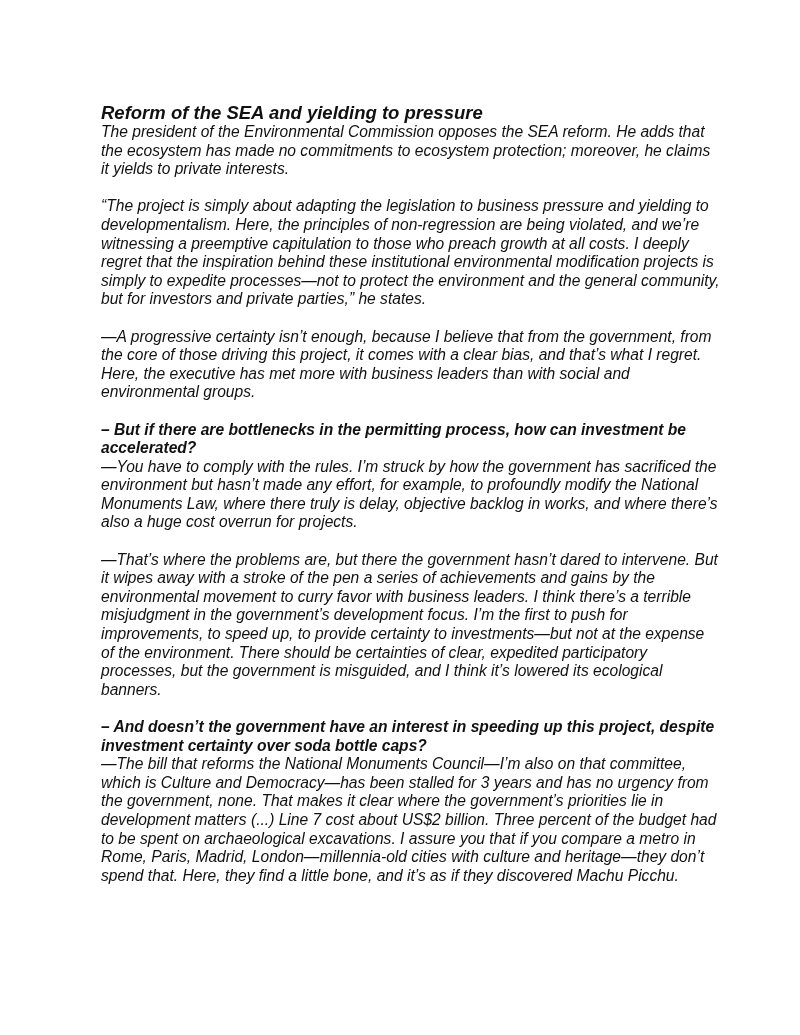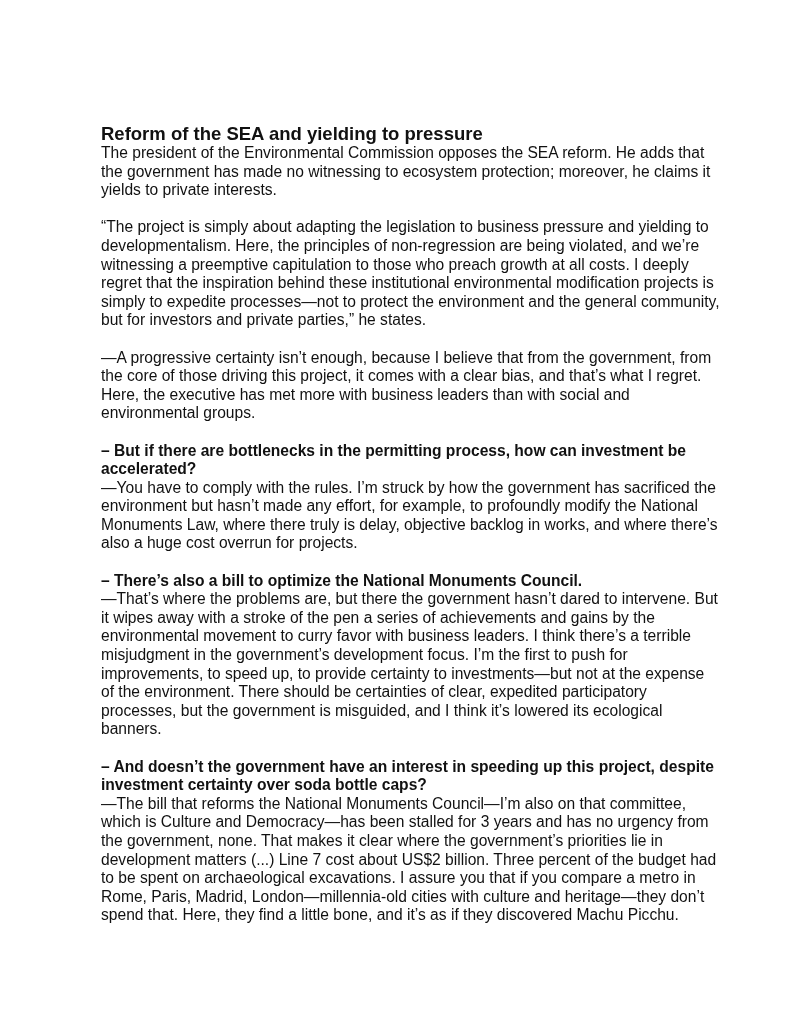--- a/index.html
+++ b/index.html
@@ -1,42 +1,41 @@
 <!DOCTYPE html>
 <html><head>
 <meta charset="utf-8">
 <style>
   html, body { margin: 0; padding: 0; background: #ffffff; }
   body { width: 800px; height: 1035px; overflow: hidden; position: relative; }
   .page {
-    position: absolute; left: 101px; top: 123px; width: 620px;
+    position: absolute; left: 101px; top: 102px; width: 620px;
     font-family: "Liberation Sans", sans-serif; color: #111111;
-    font-size: 15.6px; line-height: 18.6px;
+    font-size: 15.6px; line-height: 18.6px; font-style: italic;
   }
   h1 { font-size: 18.5px; line-height: 21px; font-weight: bold; margin: 0; }
   p { margin: 0; }
   .gap { height: 18.6px; }
   .q { font-weight: bold; }
 </style>
 </head>
 <body>
 
 <div class="page">
   <h1>Reform of the SEA and yielding to pressure</h1>
-  <p>The president of the Environmental Commission opposes the SEA reform. He adds that the government has made no witnessing to ecosystem protection; moreover, he claims it yields to private interests.</p>
+  <p>The president of the Environmental Commission opposes the SEA reform. He adds that the ecosystem has made no commitments to ecosystem protection; moreover, he claims it yields to private interests.</p>
   <div class="gap"></div>
   <p>“The project is simply about adapting the legislation to business pressure and yielding to developmentalism. Here, the principles of non-regression are being violated, and we’re witnessing a preemptive capitulation to those who preach growth at all costs. I deeply regret that the inspiration behind these institutional environmental modification projects is simply to expedite processes—not to protect the environment and the general community, but for investors and private parties,” he states.</p>
   <div class="gap"></div>
 
   <p>—A progressive certainty isn’t enough, because I believe that from the government, from the core of those driving this project, it comes with a clear bias, and that’s what I regret. Here, the executive has met more with business leaders than with social and environmental groups.</p>
   <div class="gap"></div>
 
   <p class="q">– But if there are bottlenecks in the permitting process, how can investment be accelerated?</p>
   <p>—You have to comply with the rules. I’m struck by how the government has sacrificed the environment but hasn’t made any effort, for example, to profoundly modify the National Monuments Law, where there truly is delay, objective backlog in works, and where there’s also a huge cost overrun for projects.</p>
   <div class="gap"></div>
 
-  <p class="q">– There’s also a bill to optimize the National Monuments Council.</p>
   <p>—That’s where the problems are, but there the government hasn’t dared to intervene. But it wipes away with a stroke of the pen a series of achievements and gains by the environmental movement to curry favor with business leaders. I think there’s a terrible misjudgment in the government’s development focus. I’m the first to push for improvements, to speed up, to provide certainty to investments—but not at the expense of the environment. There should be certainties of clear, expedited participatory processes, but the government is misguided, and I think it’s lowered its ecological banners.</p>
   <div class="gap"></div>
 
   <p class="q">– And doesn’t the government have an interest in speeding up this project, despite investment certainty over soda bottle caps?</p>
   <p>—The bill that reforms the National Monuments Council—I’m also on that committee, which is Culture and Democracy—has been stalled for 3 years and has no urgency from the government, none. That makes it clear where the government’s priorities lie in development matters (...) Line 7 cost about US$2 billion. Three percent of the budget had to be spent on archaeological excavations. I assure you that if you compare a metro in Rome, Paris, Madrid, London—millennia-old cities with culture and heritage—they don’t spend that. Here, they find a little bone, and it’s as if they discovered Machu Picchu.</p>
 </div>
 
 </body></html>

